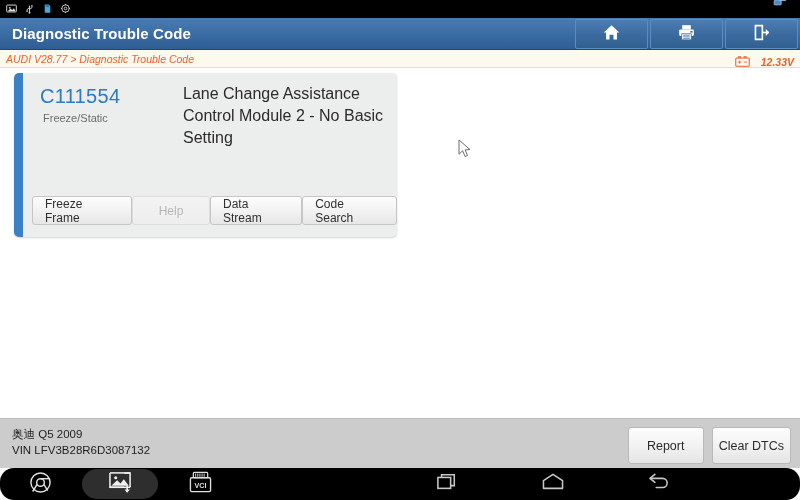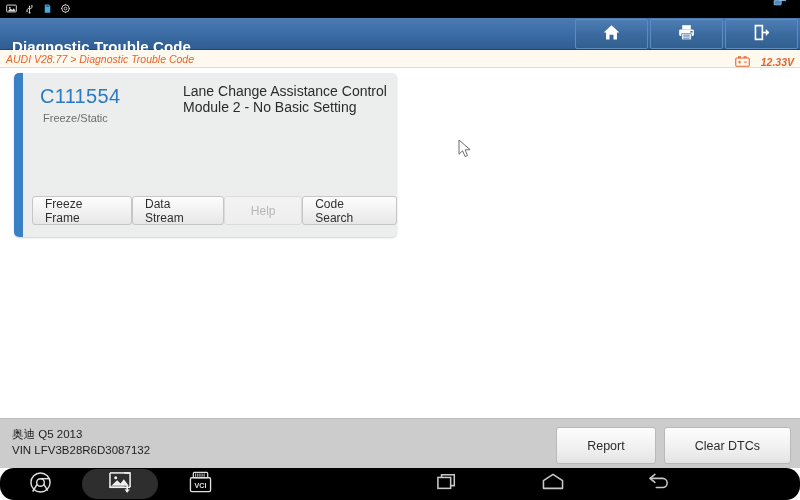--- a/index.html
+++ b/index.html
@@ -24,21 +24,21 @@
   .sb-ico { display: block; }
 
   
   .titlebar {
     position: absolute; top: 18px; left: 0;
     width: 800px; height: 32px;
     background: linear-gradient(to bottom, #4b7bb0 0%, #3d6ea6 45%, #2f5d94 100%);
     border-bottom: 1px solid #21456f;
   }
   .title-text {
-    position: absolute; left: 12px; top: 20px;
+    position: absolute; left: 12px; top: 7px;
     color: #ffffff; font-size: 15px; font-weight: bold;
     letter-spacing: .1px;
   }
   .title-btns {
     position: absolute; right: 2px; top: 1px;
     display: flex; gap: 2px; height: 30px;
   }
   .tbtn {
     width: 73px; height: 30px;
     background: linear-gradient(to bottom, #4e7db2 0%, #3a699f 55%, #31608f 100%);
@@ -93,21 +93,21 @@
     position: absolute; left: 26px; top: 12px;
     color: #2a7ac4; font-size: 20px; letter-spacing: .3px;
   }
   .dtc-status {
     position: absolute; left: 29px; top: 39px;
     color: #6d6d6d; font-size: 11px;
   }
   .dtc-desc {
     position: absolute; left: 169px; top: 10px;
     width: 205px;
-    color: #2b2b2b; font-size: 14px; line-height: 16px;
+    color: #2b2b2b; font-size: 16px; line-height: 22px;
   }
   .dtc-actions {
     position: absolute; left: 18px; top: 123px;
     display: flex; 
   }
   .abtn {
     height: 29px; padding: 0 12px;
     background: linear-gradient(to bottom, #fdfdfd 0%, #f2f2f2 52%, #e7e7e7 100%);
     border: 1px solid #c6c6c6;
     border-radius: 3px;
@@ -136,21 +136,21 @@
   }
   .veh-line2 {
     position: absolute; left: 12px; top: 25px;
     color: #1e1e1e; font-size: 11.5px;
   }
   .footer-btns {
     position: absolute; right: 9px; top: 8px;
     display: flex; gap: 8px;
   }
   .fbtn {
-    height: 37px; padding: 0 30px; min-width: 76px;
+    height: 37px; padding: 0 6px; min-width: 76px;
     background: linear-gradient(to bottom, #fdfdfd 0%, #f1f1f1 55%, #e4e4e4 100%);
     border: 1px solid #b9b9b9;
     border-radius: 3px;
     color: #2b2b2b; font-size: 12.5px;
     display: flex; align-items: center; justify-content: center;
     cursor: pointer;
   }
 
   
   .navbar {
@@ -291,30 +291,30 @@
   <div class="content">
 
     <div class="dtc-card">
       <div class="dtc-accent"></div>
       <div class="dtc-code">C111554</div>
       <div class="dtc-status">Freeze/Static</div>
       <div class="dtc-desc">Lane Change Assistance Control Module 2 - No Basic Setting</div>
 
       <div class="dtc-actions">
         <div class="abtn">Freeze Frame</div>
+        <div class="abtn disabled">Help</div>
         <div class="abtn">Data Stream</div>
-        <div class="abtn disabled">Help</div>
         <div class="abtn">Code Search</div>
       </div>
     </div>
 
   </div>
 
   <div class="footer">
-    <div class="veh-line1">奥迪 Q5 2013</div>
+    <div class="veh-line1">奥迪 Q5 2009</div>
     <div class="veh-line2">VIN LFV3B28R6D3087132</div>
     <div class="footer-btns">
       <div class="fbtn">Report</div>
       <div class="fbtn">Clear DTCs</div>
     </div>
   </div>
 
   <div class="navbar">
     <div class="nav-left">
       <div class="nav-slot">

